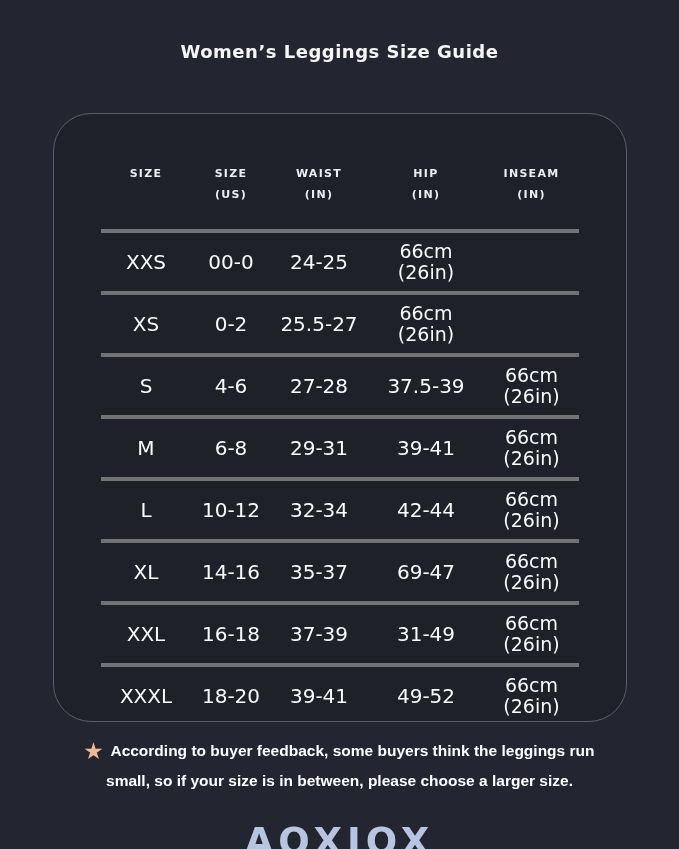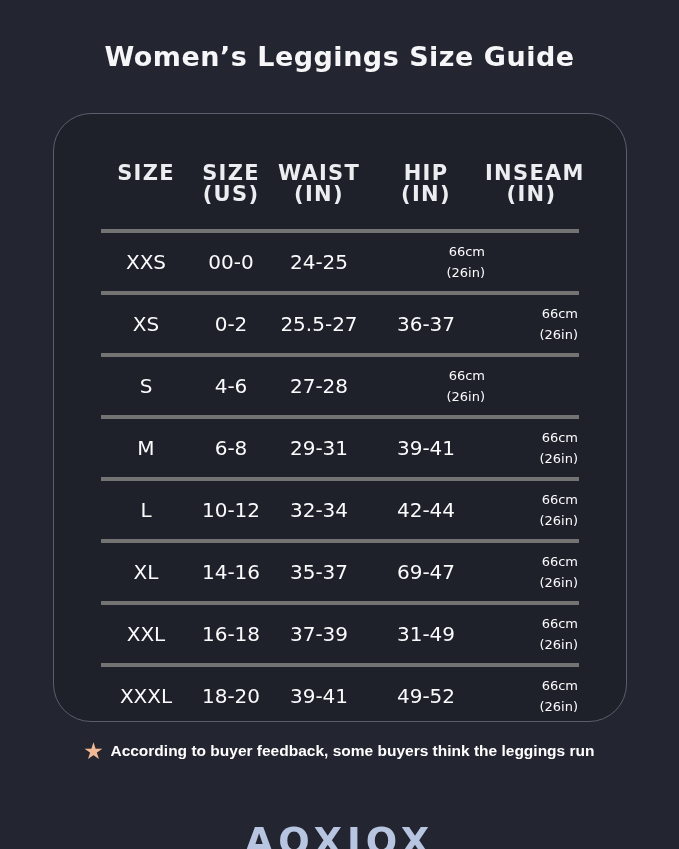--- a/index.html
+++ b/index.html
@@ -8,21 +8,21 @@
     background: #232530;
     position: relative;
     overflow: hidden;
     font-family: "DejaVu Sans", sans-serif;
     color: #f6f6f8;
   }
   .title {
     position: absolute;
     top: 41px; left: 0; width: 100%;
     text-align: center;
-    font-size: 27px;
+    font-size: 18px;
     font-weight: 700;
     letter-spacing: 0.5px;
     color: #f6f6f8;
   }
   .card {
     position: absolute;
     left: 53px; top: 113px;
     width: 574px; height: 609px;
     box-sizing: border-box;
     background: #1e202a;
@@ -37,41 +37,40 @@
     display: grid;
     grid-template-columns: 90px 80px 96px 118px 93px;
   }
   .thead {
     height: 115px;
     box-sizing: border-box;
     padding-top: 49px;
   }
   .th {
     text-align: center;
-    font-size: 21px;
+    font-size: 11px;
     font-weight: 700;
     letter-spacing: 1.3px;
     line-height: 21px;
     color: #ebedf1;
   }
   .tr {
     height: 58px;
     align-items: center;
     border-top: 4px solid #737373;
   }
   .td {
     text-align: center;
     font-size: 20px;
     color: #fafbfc;
     white-space: nowrap;
   }
   .td.inseam {
-    font-size: 13px;
+    font-size: 19px;
     line-height: 21px;
-    text-align: right;
   }
   .note {
     position: absolute;
     top: 736px; left: 0; width: 100%;
     text-align: center;
     font-family: "Liberation Sans", sans-serif;
     font-weight: 700;
     font-size: 15.5px;
     line-height: 29px;
     color: #ffffff;
@@ -131,31 +130,31 @@
       <div class="td inseam">
         <div>66cm</div>
         <div>(26in)</div>
       </div>
     </div>
 
     <div class="tr">
       <div class="td">XS</div>
       <div class="td">0-2</div>
       <div class="td">25.5-27</div>
-      <div class="td">36-37</div>
       <div class="td inseam">
         <div>66cm</div>
         <div>(26in)</div>
       </div>
     </div>
 
     <div class="tr">
       <div class="td">S</div>
       <div class="td">4-6</div>
       <div class="td">27-28</div>
+      <div class="td">37.5-39</div>
       <div class="td inseam">
         <div>66cm</div>
         <div>(26in)</div>
       </div>
     </div>
 
     <div class="tr">
       <div class="td">M</div>
       <div class="td">6-8</div>
       <div class="td">29-31</div>
@@ -208,15 +207,16 @@
         <div>66cm</div>
         <div>(26in)</div>
       </div>
     </div>
 
   </div>
 </div>
 
 <div class="note">
   <div><span class="star">★</span><span>According to buyer feedback, some buyers think the leggings run</span></div>
+  <div>small, so if your size is in between, please choose a larger size.</div>
 </div>
 
 <div class="brand">AOXJOX</div>
 
 </body></html>

